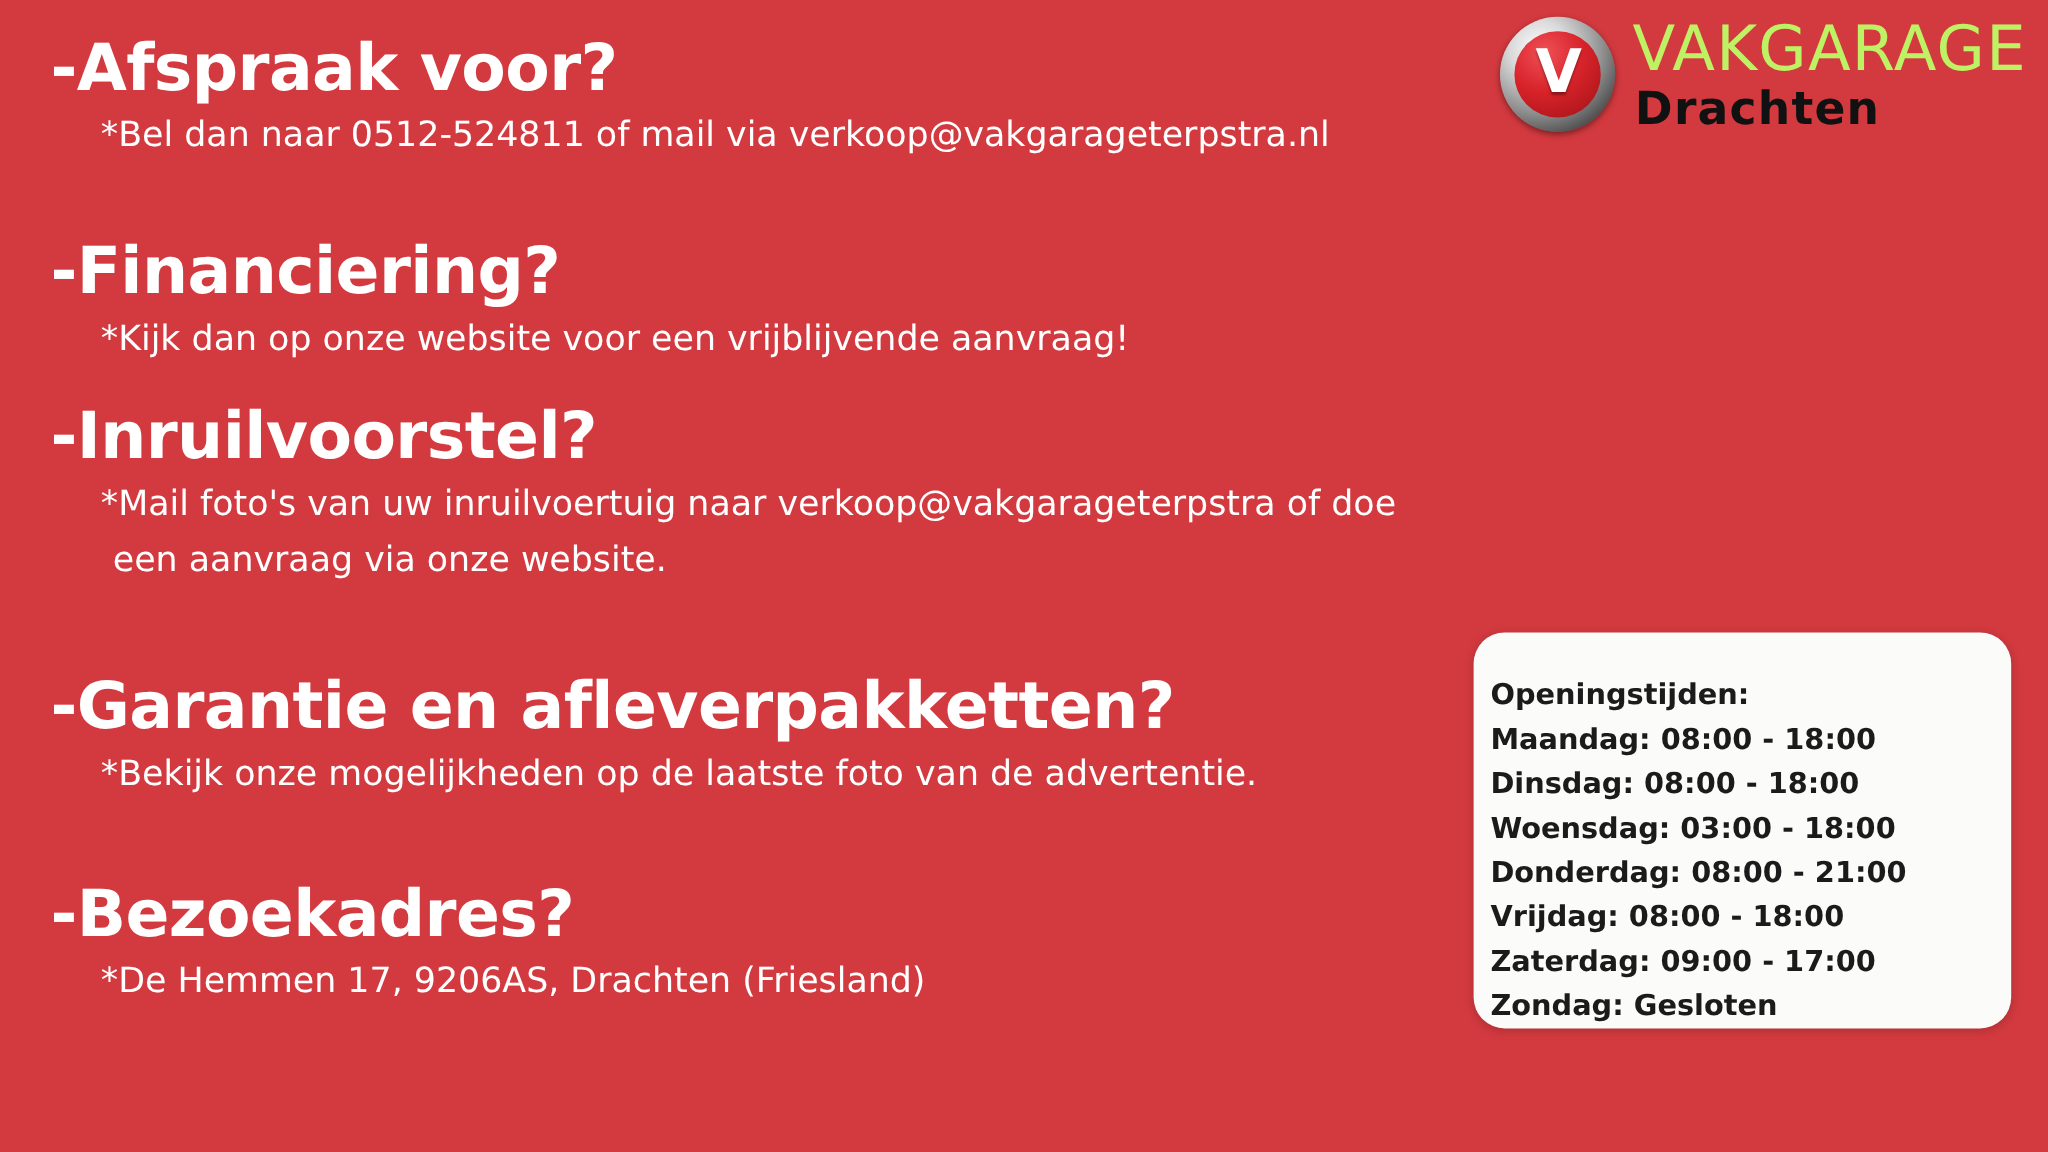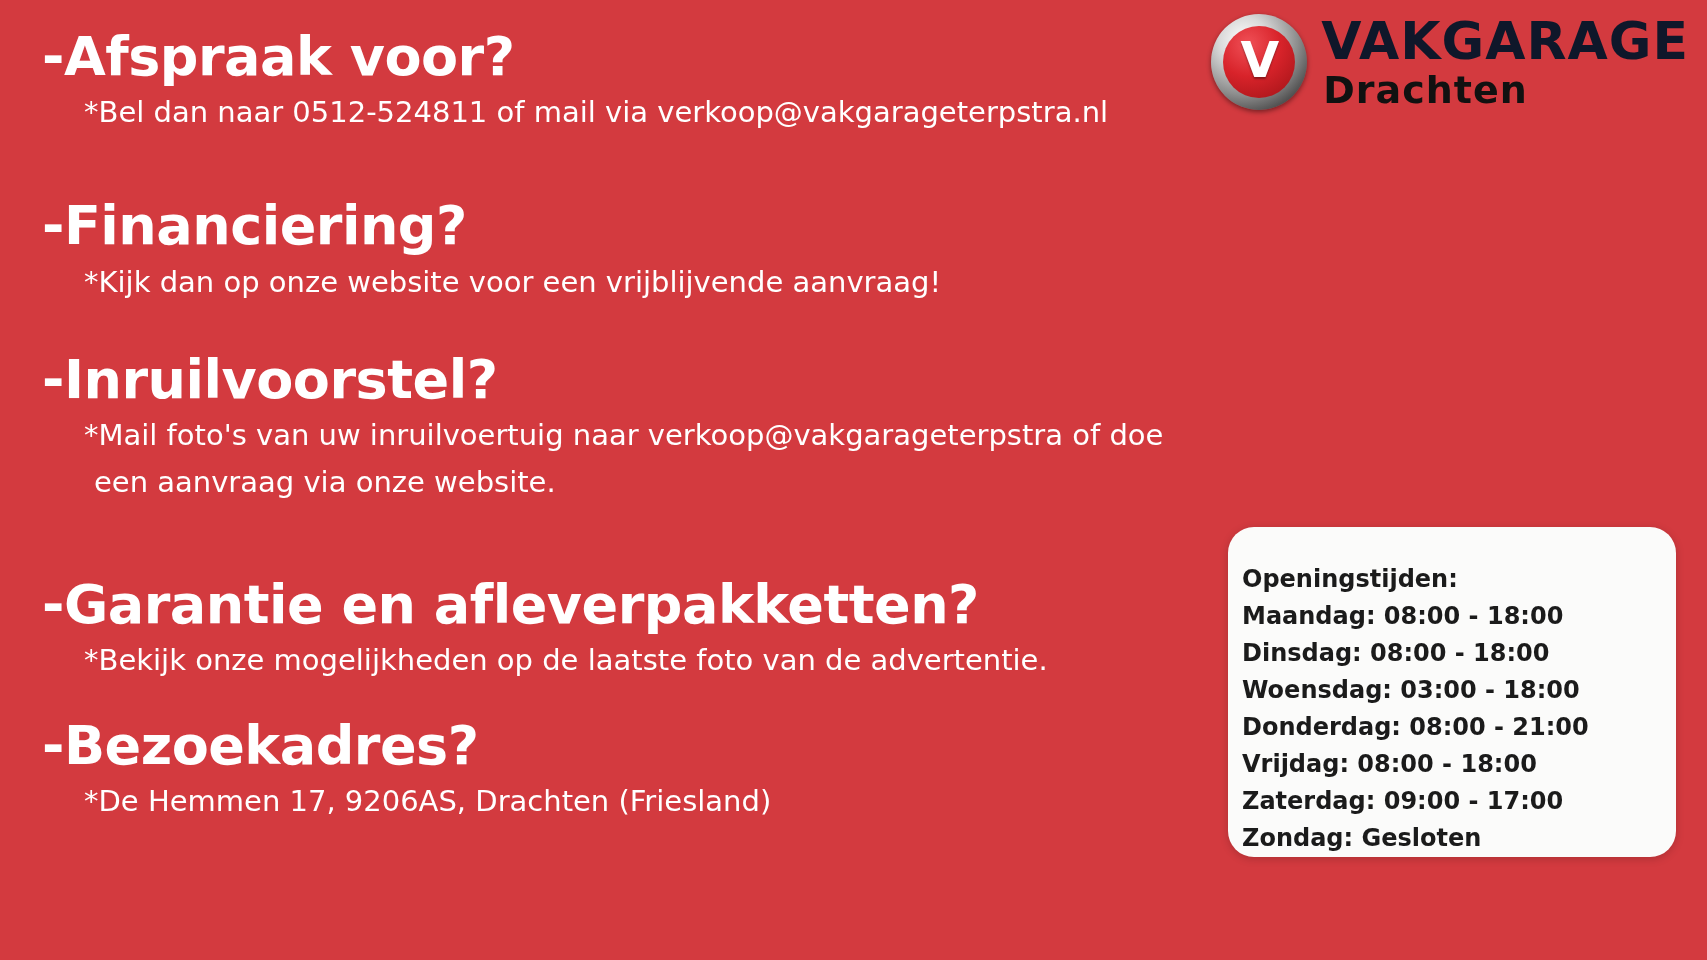--- a/index.html
+++ b/index.html
@@ -56,24 +56,24 @@
     transform: translateY(-2px);
   }
   .logo-words {
     display: flex;
     flex-direction: column;
     align-items: flex-start;
     line-height: 1;
   }
   .logo-main {
     font-family: "DejaVu Sans", sans-serif;
-    font-weight: 700;
+    font-weight: 400;
     font-size: 52px;
     letter-spacing: 1px;
-    color: #0f172a;
+    color: #bef264;
     text-transform: uppercase;
   }
   .logo-sub {
     font-family: "DejaVu Sans", sans-serif;
     font-weight: 700;
     font-size: 38px;
     letter-spacing: 1px;
     color: #111111;
     margin-top: 4px;
     margin-left: 2px;
@@ -106,23 +106,23 @@
     color: #ffffff;
     margin-left: 42px;
     margin-top: 6px;
     white-space: nowrap;
   }
   .sub.wrapline { margin-left: 52px; white-space: nowrap; }
 
   
   .b1 { margin-top: 2px; }
   .b2 { margin-top: 64px; }
-  .b3 { margin-top: 48px; }
+  .b3 { margin-top: 32px; }
   .b4 { margin-top: 72px; }
-  .b5 { margin-top: 36px; }
+  .b5 { margin-top: 68px; }
 
   
   .hours-card {
     position: absolute;
     left: 1228px;
     top: 527px;
     width: 448px;
     height: 330px;
     background: #fbfbfa;
     border-radius: 26px;

